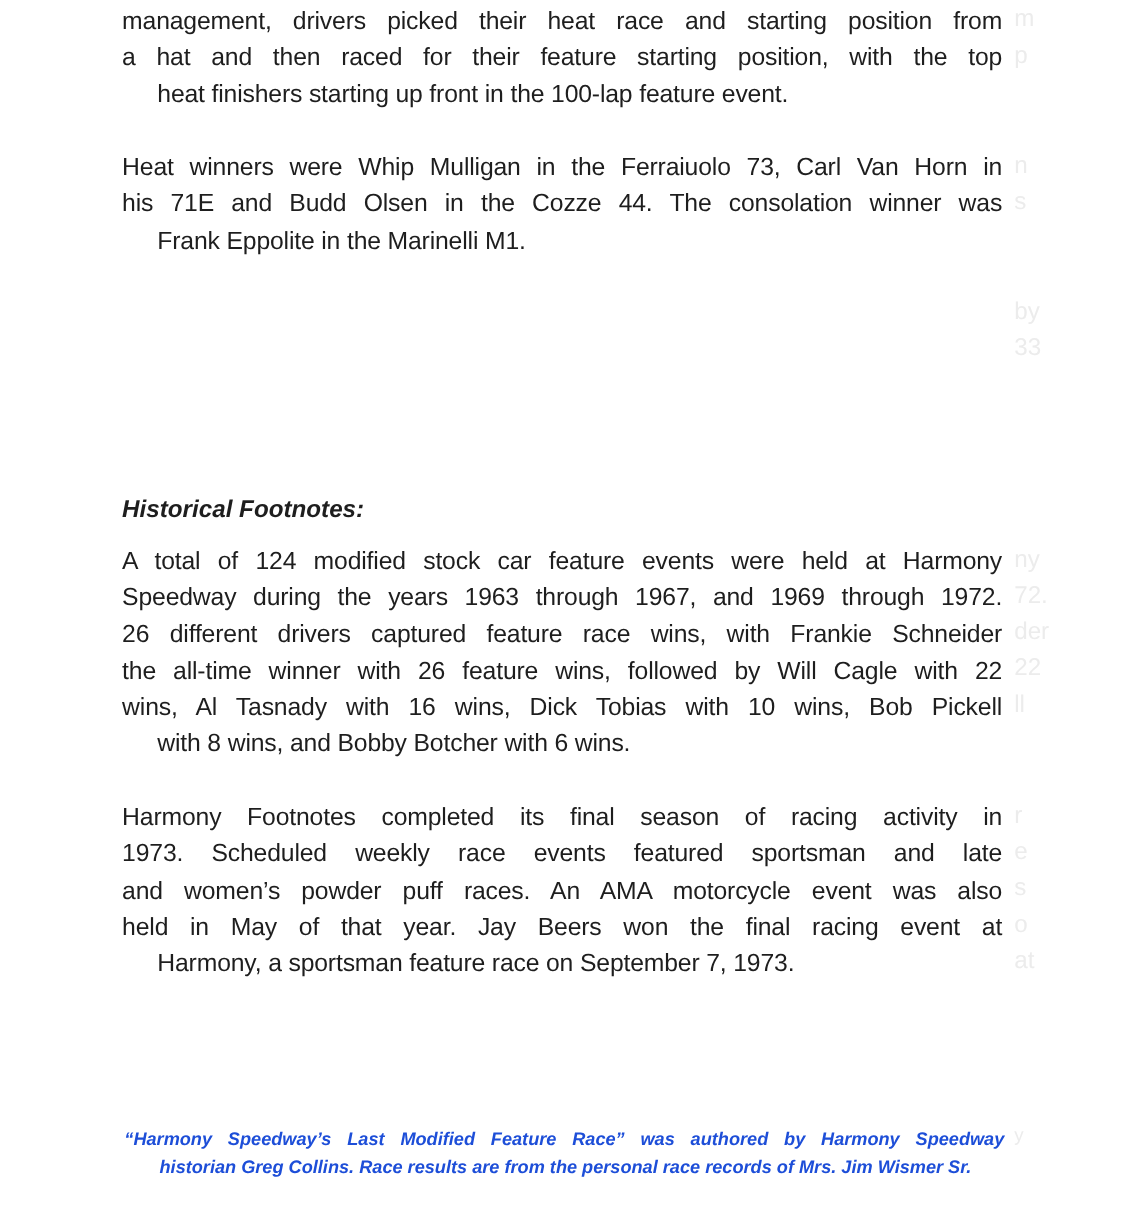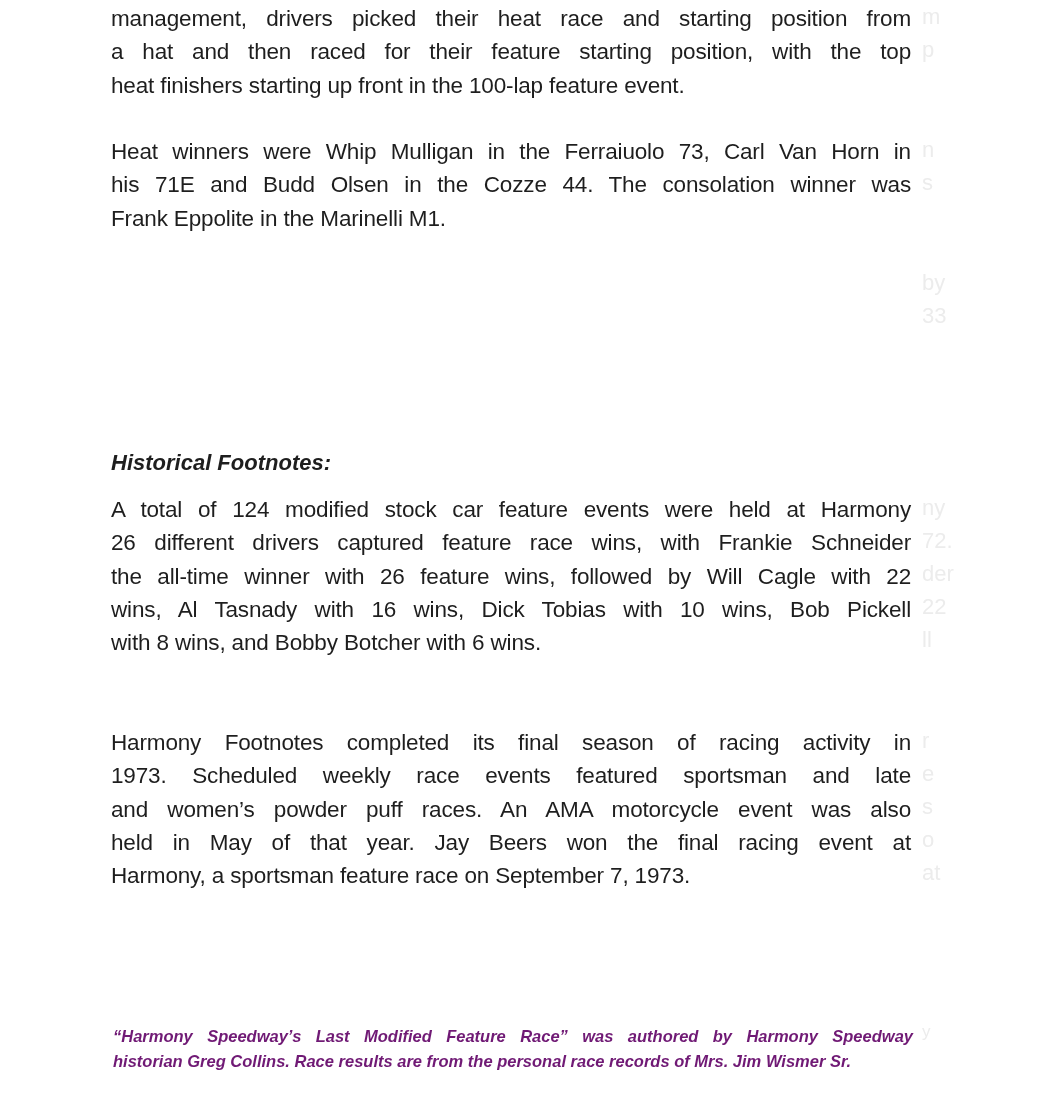--- a/index.html
+++ b/index.html
@@ -35,41 +35,42 @@
     }
     .line {
       display: block;
       text-align: justify;
       text-align-last: justify;
       white-space: nowrap;
       height: 33.3px;
     }
     .line.last {
       text-align-last: left;
+      margin-left: 32px;
     }
     .heading {
       position: absolute;
       left: 111px;
       top: 450px;
       font-size: 22px;
       font-weight: bold;
       font-style: italic;
       margin: 0;
       color: #1e1e1e;
     }
     .footer {
       position: absolute;
       left: 113px;
       width: 800px;
       top: 1024px;
       font-size: 16.5px;
       line-height: 25px;
       font-style: italic;
       font-weight: bold;
-      color: #701a75;
+      color: #1d4ed8;
       margin: 0;
     }
     .footer .line { height: 25px; }
     .ghost {
       position: absolute;
       left: 922px;
       font-size: 22px;
       color: #ececec;
       white-space: nowrap;
     }
@@ -89,20 +90,21 @@
     <span class="line">Heat winners were Whip Mulligan in the Ferraiuolo 73, Carl Van Horn in</span>
     <span class="line">his 71E and Budd Olsen in the Cozze 44.  The consolation winner was</span>
     <span class="line last">Frank Eppolite in the Marinelli M1.</span>
   </div>
 
 
   <h2 class="heading">Historical Footnotes:</h2>
 
   <div class="para" style="top:493px;">
     <span class="line">A total of 124 modified stock car feature events were held at Harmony</span>
+    <span class="line">Speedway during the years 1963 through 1967, and 1969 through 1972.</span>
     <span class="line">26 different drivers captured feature race wins, with Frankie Schneider</span>
     <span class="line">the all-time winner with 26 feature wins, followed by Will Cagle with 22</span>
     <span class="line">wins, Al Tasnady with 16 wins, Dick Tobias with 10 wins, Bob Pickell</span>
     <span class="line last">with 8 wins, and Bobby Botcher with 6 wins.</span>
   </div>
 
   <div class="para" style="top:726px;">
     <span class="line">Harmony Footnotes completed its final season of racing activity in</span>
     <span class="line">1973.  Scheduled weekly race events featured sportsman and late</span>
     <span class="line">and women’s powder puff races.  An AMA motorcycle event was also</span>

